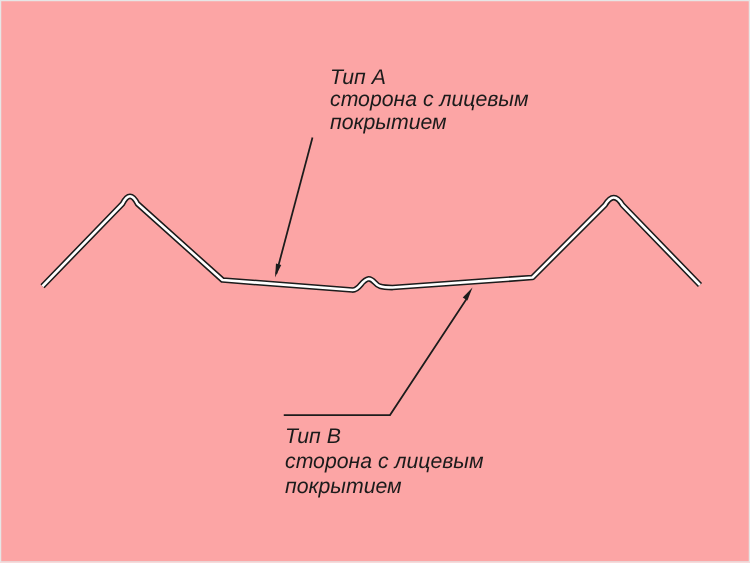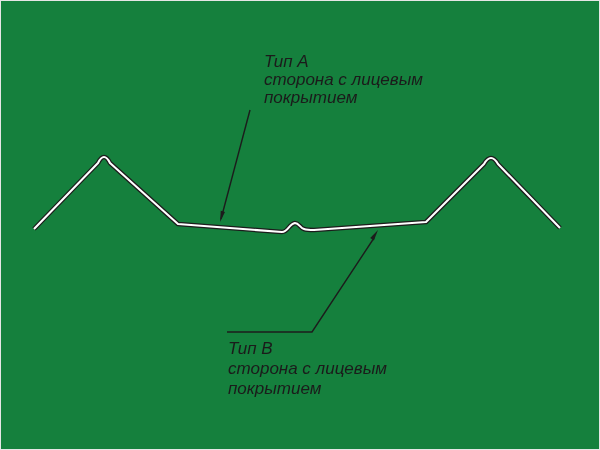--- a/index.html
+++ b/index.html
@@ -9,21 +9,21 @@
   }
   body {
     width: 600px;
     height: 450px;
     font-family: "Liberation Sans", sans-serif;
   }
   .canvas {
     position: relative;
     width: 600px;
     height: 450px;
-    background: #15803d;
+    background: #fca5a5;
     border: 1px solid #e6e6e6;
     box-sizing: border-box;
     overflow: hidden;
   }
   svg { display: block; }
   .label-text {
     font-family: "Liberation Sans", sans-serif;
     font-style: italic;
     font-size: 17px;
     fill: #1b1b1b;

